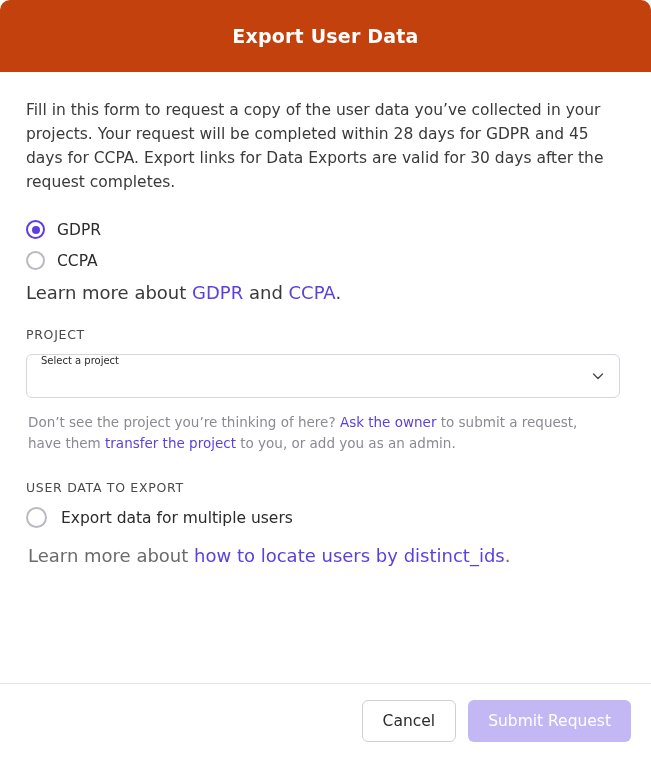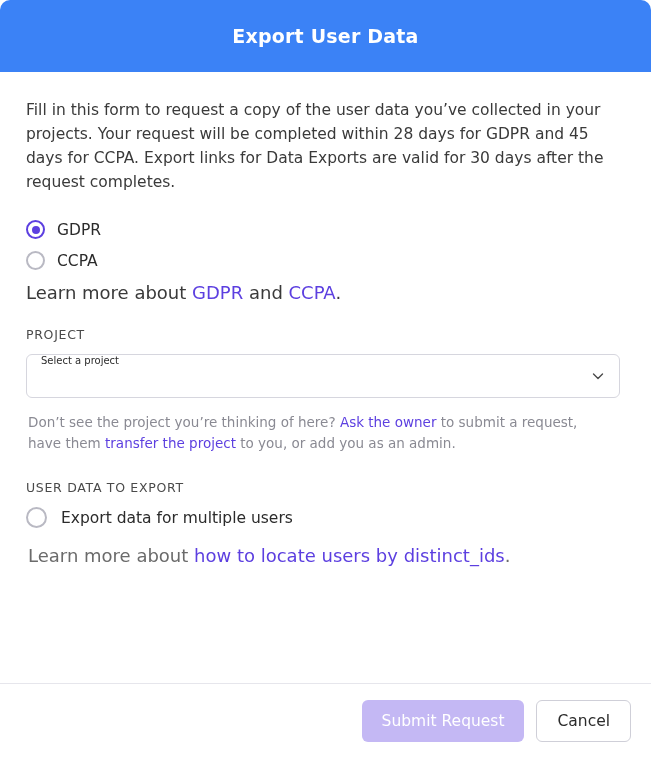--- a/index.html
+++ b/index.html
@@ -22,21 +22,21 @@
     background: #ffffff;
     border-radius: 10px;
     overflow: hidden;
     display: flex;
     flex-direction: column;
   }
 
   .modal-header {
     height: 72px;
     min-height: 72px;
-    background: #3b82f6;
+    background: #c2410c;
     display: flex;
     align-items: center;
     justify-content: center;
   }
   .modal-title {
     color: #ffffff;
     font-size: 19px;
     font-weight: bold;
     letter-spacing: 0.2px;
   }
@@ -238,18 +238,18 @@
     <div class="radio-row big">
       <span class="radio"></span>
       <span class="radio-label">Export data for multiple users</span>
     </div>
 
     <div class="learn-line small"><span>Learn more about </span><a class="link" href="#">how to locate users by distinct_ids</a><span>.</span></div>
 
   </div>
 
   <div class="modal-footer">
+    <div class="btn btn-cancel">Cancel</div>
     <div class="btn btn-submit">Submit Request</div>
-    <div class="btn btn-cancel">Cancel</div>
   </div>
 
   <div class="divider-bottom"></div>
 </div>
 
 </body></html>

